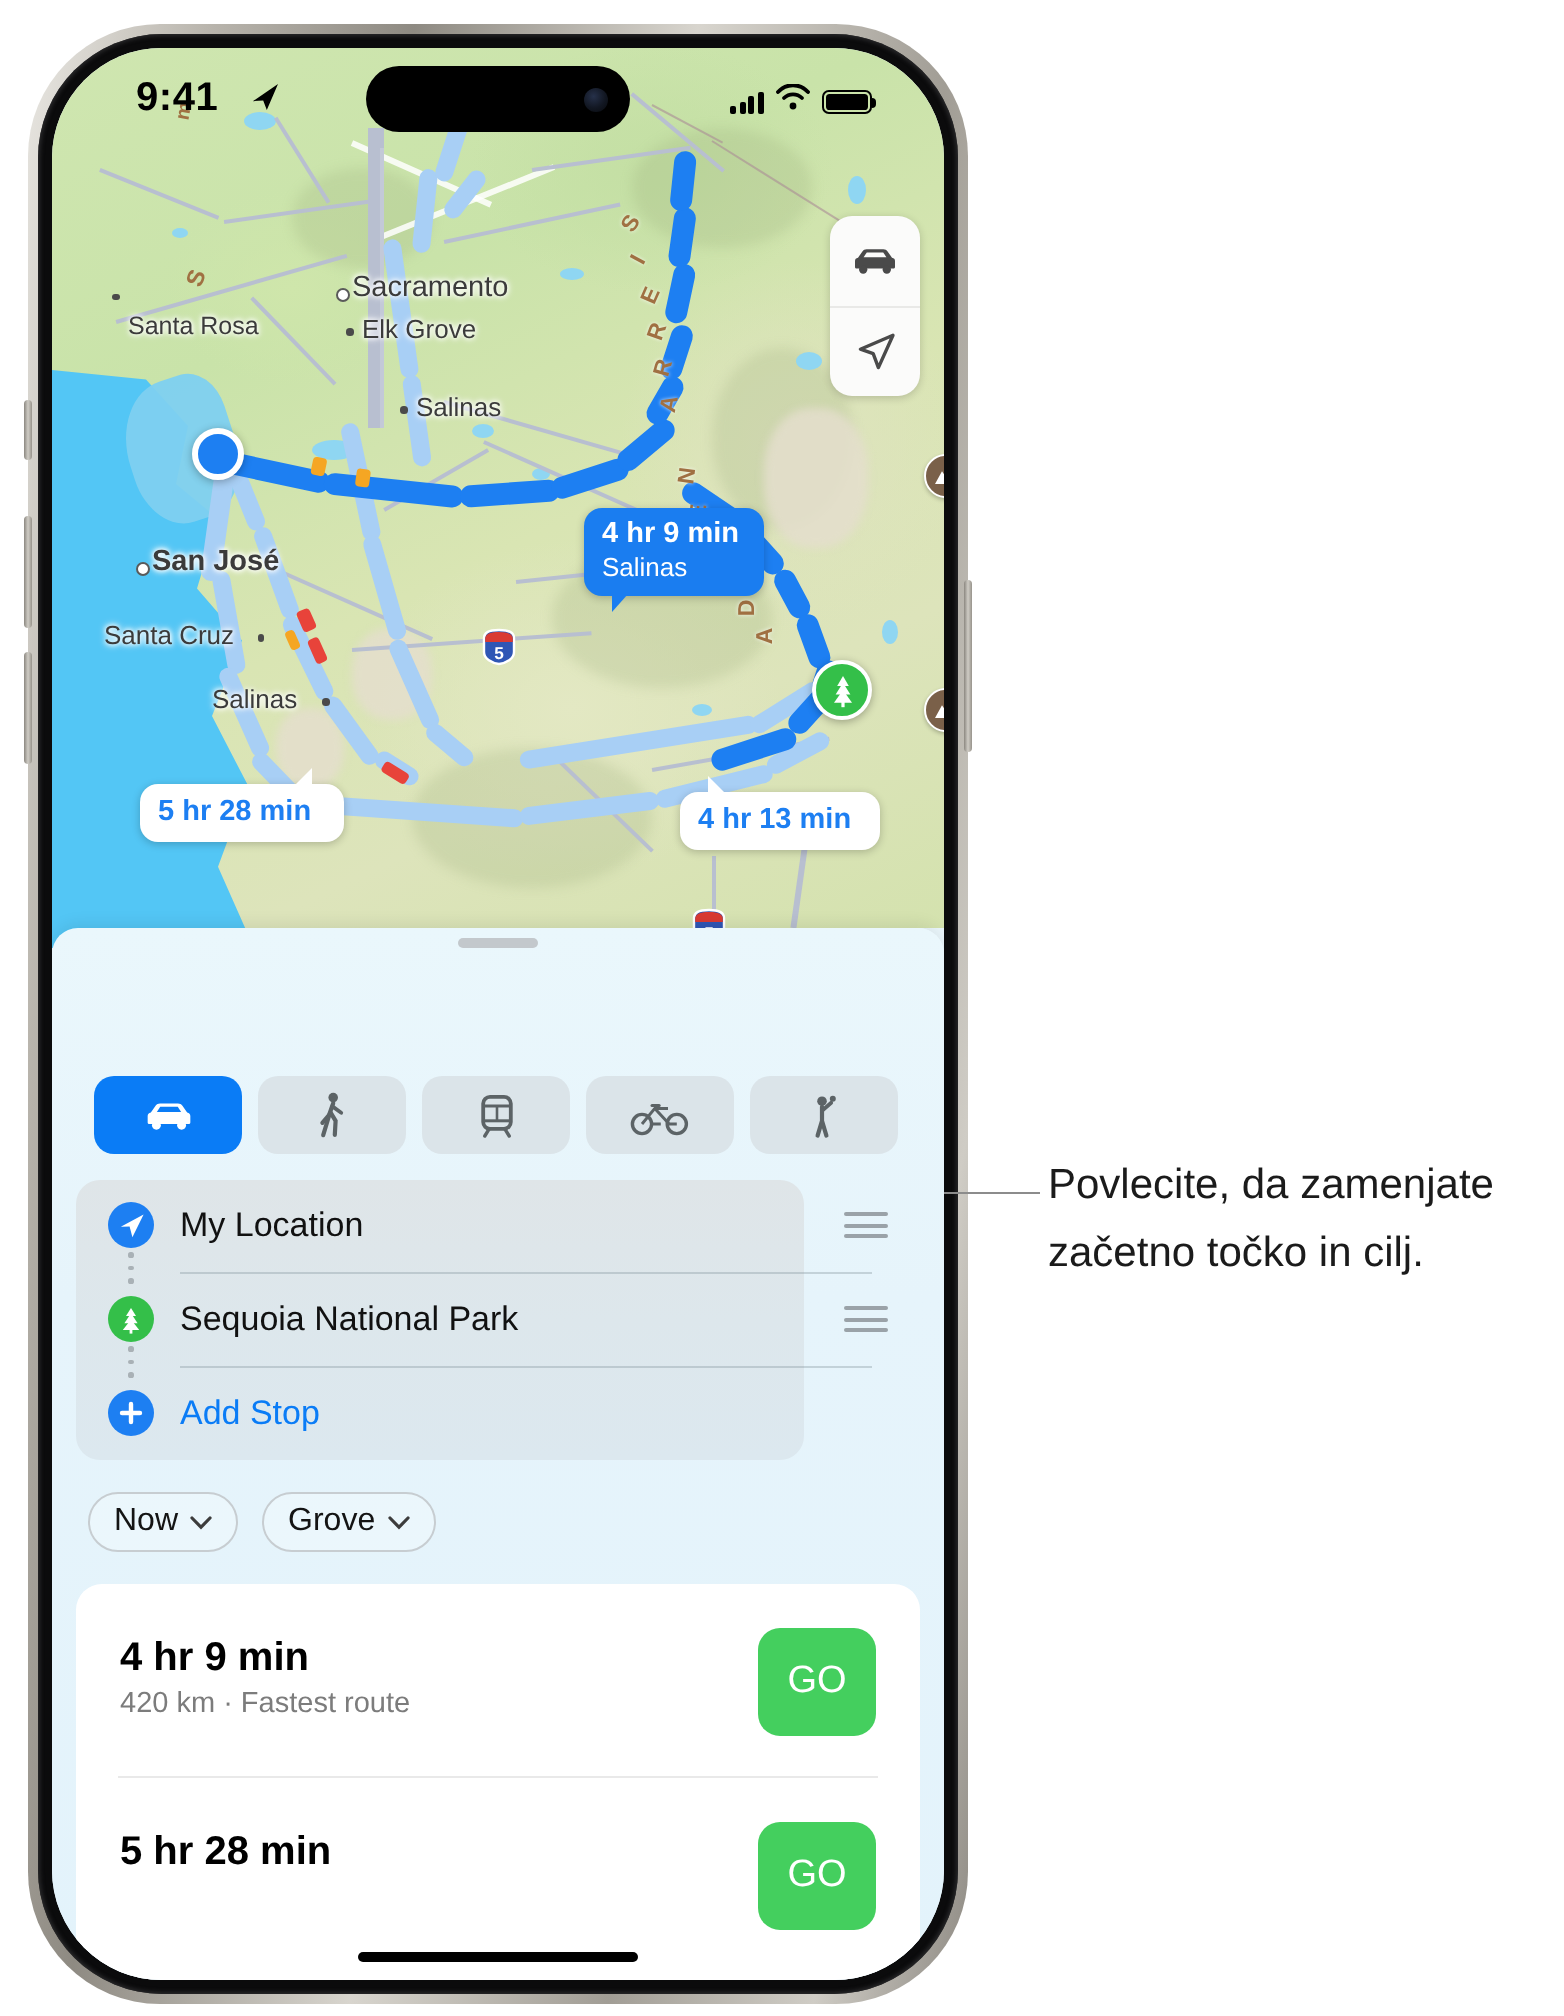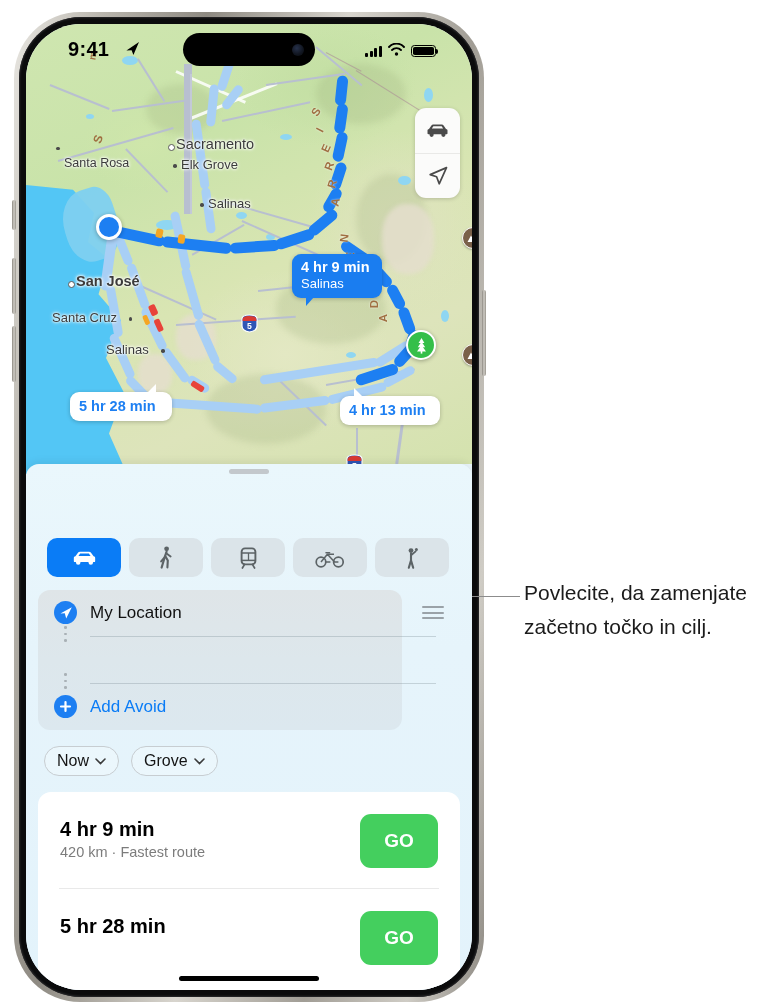--- a/index.html
+++ b/index.html
@@ -310,24 +310,24 @@
   .res-time {
     position: absolute; left: 22px; top: 26px;
     font-size: 20px; font-weight: bold; color: #000;
   }
   .res-sub {
     position: absolute; left: 22px; top: 52px;
     font-size: 14.5px; color: #7c7c7c;
   }
   .go {
     position: absolute; right: 22px; top: 22px;
-    width: 78px; height: 54px; border-radius: 11px;
+    width: 59px; height: 54px; border-radius: 11px;
     background: #44cf5e;
     display: flex; align-items: center; justify-content: center;
-    color: #fff; font-size: 19px; font-weight: bold;
+    color: #fff; font-size: 19px; font-weight: normal;
     cursor: pointer;
   }
   .homebar {
     position: absolute; left: 50%; transform: translateX(-50%); bottom: 9px;
     width: 140px; height: 5px; border-radius: 3px; background: #000;
     z-index: 45;
   }
 
   
   .sidebtn { position: absolute; background: linear-gradient(90deg,#8b8780,#cfccc5,#97938b); border-radius: 2px; }
@@ -666,34 +666,50 @@
               <i></i>
             </div>
         </div>
         <div class="dots" style="top:36px;">
             <i></i>
             <i></i>
             <i></i>
           </div>
         <div class="rowline" style="top:46px;"></div>
 
+        <div class="rf-row" style="top:47px;">
+          <div class="rf-icon green">
+            <svg width="13" height="14" viewBox="0 0 13 14">
+              <path d="M6.5 1 L9 5 L4 5 Z" fill="#fff"></path>
+              <path d="M6.5 3.6 L9.8 8.6 L3.2 8.6 Z" fill="#fff"></path>
+              <path d="M6.5 6.8 L10.6 12 L2.4 12 Z" fill="#fff"></path>
+              <rect x="5.8" y="11.4" width="1.4" height="2.4" fill="#fff"></rect>
+            </svg>
+          </div>
+          <div class="rf-text">Sequoia National Park</div>
+          <div class="rf-drag">
+              <i></i>
+              <i></i>
+              <i></i>
+            </div>
+        </div>
         <div class="dots" style="top:83px;">
             <i></i>
             <i></i>
             <i></i>
           </div>
         <div class="rowline" style="top:93px;"></div>
 
         <div class="rf-row" style="top:94px;">
           <div class="rf-icon blue">
             <svg width="13" height="13" viewBox="0 0 13 13">
               <path d="M6.5 2 L6.5 11 M2 6.5 L11 6.5" stroke="#fff" stroke-width="2.2" stroke-linecap="round"></path>
             </svg>
           </div>
-          <div class="rf-text link">Add Avoid</div>
+          <div class="rf-text link">Add Stop</div>
         </div>
       </div>
 
       <div class="filters">
         <div class="chip">
           <span>Now</span>
           <svg width="11" height="7" viewBox="0 0 11 7">
             <path d="M1 1 L5.5 5.6 L10 1" fill="none" stroke="#3c3c3c" stroke-width="1.6" stroke-linecap="round"></path>
           </svg>
         </div>

